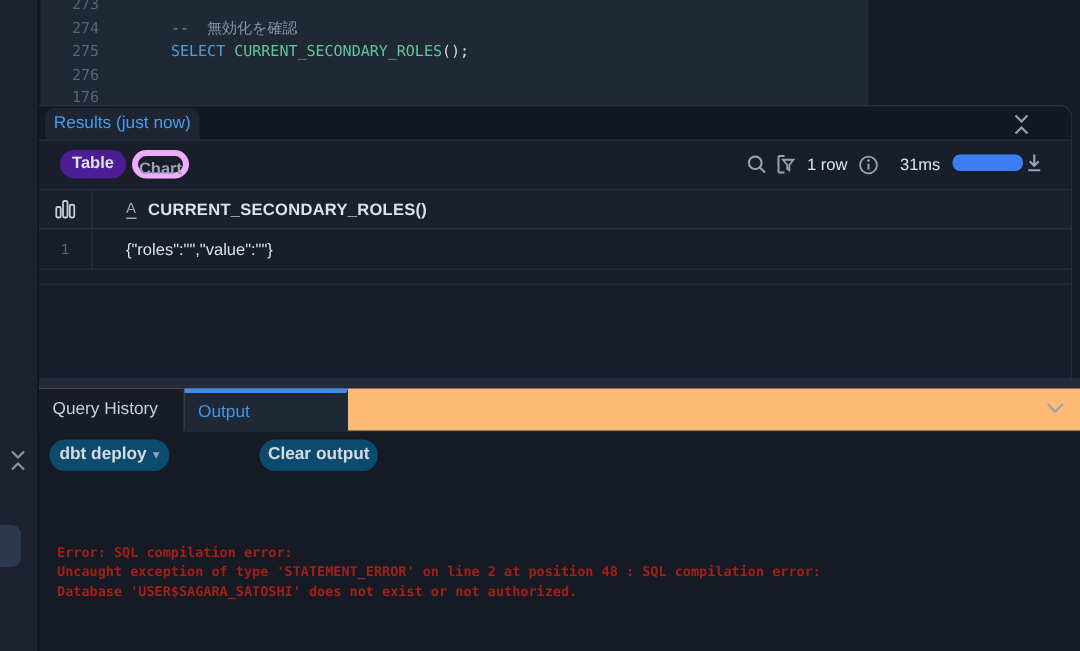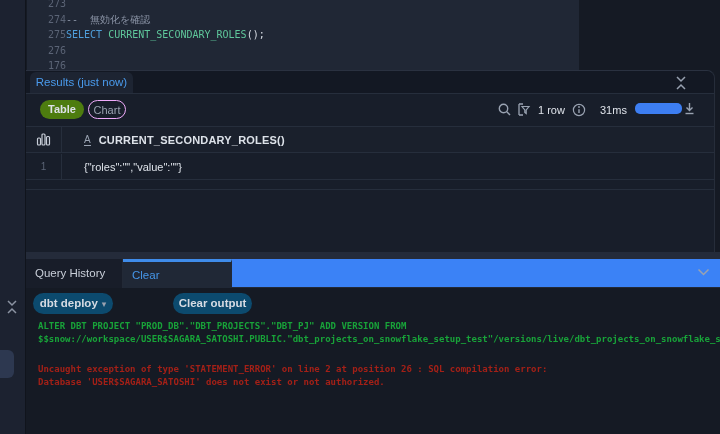--- a/index.html
+++ b/index.html
@@ -16,43 +16,43 @@
   #strip-partial-btn { position:absolute; left:-8px; top:350px; width:22px; height:28px;
     background:#2d3850; border-radius:6px; }
 
   
   #editor { position:absolute; left:27px; top:0; width:552px; height:70px;
     background:#202735; overflow:hidden; }
   #editor-inner { position:absolute; top:-4px; left:0; right:0; }
   .ed-row { display:flex; height:15.5px; line-height:15.5px; font-size:10px; }
   .ed-num { width:39px; text-align:right; color:#5b6476; flex:none;
     font-family:"DejaVu Sans Mono",monospace; }
-  .ed-code { white-space:pre; font-family:"DejaVu Sans Mono",monospace; }
+  .ed-code { padding-left:48px; white-space:pre; font-family:"DejaVu Sans Mono",monospace; }
   .tok-comment { color:#8a93a5; }
   .tok-keyword { color:#4f9fdb; }
   .tok-function { color:#5fc79b; }
   .tok-punct { color:#d6dbe3; }
 
   
   #results-card { position:absolute; left:26px; top:70px; width:689px; height:182px;
     background:#181e2a; border-top-right-radius:8px; border-top:1px solid #2a3140;
     border-right:1px solid #262d3a; }
   #results-tabstrip { position:absolute; left:0; top:0; right:0; height:22px; background:#131823;
     border-top-right-radius:8px; }
   #results-tab { position:absolute; left:4px; top:1px; width:103px; height:21px;
     background:#1d2432; border-radius:6px 6px 0 0; color:#4a9bed; font-size:11.5px;
     line-height:21px; text-align:center; cursor:pointer; }
   #results-collapse { position:absolute; right:26px; top:4px; color:#98a1b0; cursor:pointer; }
 
   #results-toolbar { position:absolute; left:0; top:22px; right:0; height:33px;
     border-top:1px solid #262e3c; }
   .pill { display:inline-block; height:19px; line-height:19px; border-radius:10px;
     font-size:11px; text-align:center; cursor:pointer; }
-  #btn-table { position:absolute; left:14px; top:6px; width:44px; background:#4d7c0f; color:#dde1e8; font-weight:bold; }
-  #btn-chart { position:absolute; left:62px; top:6px; width:38px; border:1px solid #f0abfc; color:#9aa2b1; }
+  #btn-table { position:absolute; left:14px; top:6px; width:44px; background:#4c1d95; color:#dde1e8; font-weight:bold; }
+  #btn-chart { position:absolute; left:62px; top:6px; width:38px; border:4px solid #f0abfc; color:#9aa2b1;font-weight:bold; }
   .tb-ico { position:absolute; top:8px; color:#9aa3b2; cursor:pointer; }
   #ico-search { left:471px; }
   #ico-filter { left:490px; }
   #stat-rows { position:absolute; left:512px; top:10px; font-size:11px; color:#dfe3ea; }
   #ico-info { left:546px; top:9px; }
   #stat-time { position:absolute; left:574px; top:10px; font-size:11px; color:#dfe3ea; }
   #duration-bar { position:absolute; left:609px; top:9px; width:47px; height:11px;
     background:#3d7ef2; border-radius:5px; cursor:pointer; }
   #ico-download { left:656px; top:7px; }
 
@@ -67,21 +67,21 @@
   .cellcol { position:absolute; left:36px; top:0; bottom:0; right:0; display:flex;
     align-items:center; padding-left:22px; font-size:11px; color:#dde2e9; }
   #col-type { color:#9aa3b2; font-size:10px; border-bottom:1px solid #9aa3b2;
     margin-right:8px; line-height:11px; }
   #col-name { font-weight:bold; letter-spacing:.2px; }
   .rownum { color:#5b6476; font-size:10px; }
 
   
   #bottom-band { position:absolute; left:26px; top:252px; width:694px; height:7px; background:#242b3a; }
   #bottom-tabbar { position:absolute; left:26px; top:259px; width:694px; height:29px;
-    background:#3b82f6; border-bottom:1px solid #222936; }
+    background:#fdba74; border-bottom:1px solid #222936; }
   .btab { position:absolute; top:0; height:29px; line-height:29px; padding-left:9px;
     font-size:11.5px; color:#c9cfd9; background:#181d29; border-right:1px solid #222936;
     cursor:pointer; }
   .btab.active { background:#202836; color:#4596e8; border-top:3px solid #3f8cea;
     line-height:26px; }
   #tabbar-chevron { position:absolute; right:10px; top:9px; color:#9aa2b0; cursor:pointer; }
 
   
   #console { position:absolute; left:26px; top:288px; width:694px; height:146px;
     background:#151a24; overflow:hidden; }
@@ -204,22 +204,21 @@
 </div>
 
 <div id="bottom-band"></div>
 <div id="bottom-tabbar">
   <span id="tabbar-chevron">
     <svg width="13" height="9" viewBox="0 0 13 9">
         <polyline points="1.5,1.5 6.5,6.5 11.5,1.5" fill="none" stroke="currentColor" stroke-width="1.5"></polyline>
       </svg>
   </span>
 <div class="btab" style="left: 0px; width: 97px;">Query History</div>
-    <div class="btab active" style="left: 97px; width: 109px;">Clear</div>
+    <div class="btab active" style="left: 97px; width: 109px;">Output</div>
     <div class="btab" style="left: 206px; width: 100px; margin-top: 36px;">DAG</div>
   </div>
 
 <div id="console">
   <span id="btn-dbt" class="cbtn"><span>dbt deploy</span><span class="chev">▾</span></span>
   <span id="btn-clear" class="cbtn">Clear output</span>
-  <div id="con-green" class="con-block"><div>ALTER DBT PROJECT "PROD_DB"."DBT_PROJECTS"."DBT_PJ" ADD VERSION FROM</div><div>$$snow://workspace/USER$SAGARA_SATOSHI.PUBLIC."dbt_projects_on_snowflake_setup_test"/versions/live/dbt_projects_on_snowflake_s</div></div>
-  <div id="con-red" class="con-block"><div>Uncaught exception of type 'STATEMENT_ERROR' on line 2 at position 26 : SQL compilation error:</div><div>Database 'USER$SAGARA_SATOSHI' does not exist or not authorized.</div></div>
+  <div id="con-red" class="con-block"><div>Error: SQL compilation error:</div><div>Uncaught exception of type 'STATEMENT_ERROR' on line 2 at position 48 : SQL compilation error:</div><div>Database 'USER$SAGARA_SATOSHI' does not exist or not authorized.</div></div>
 </div>
 
 </body></html>

